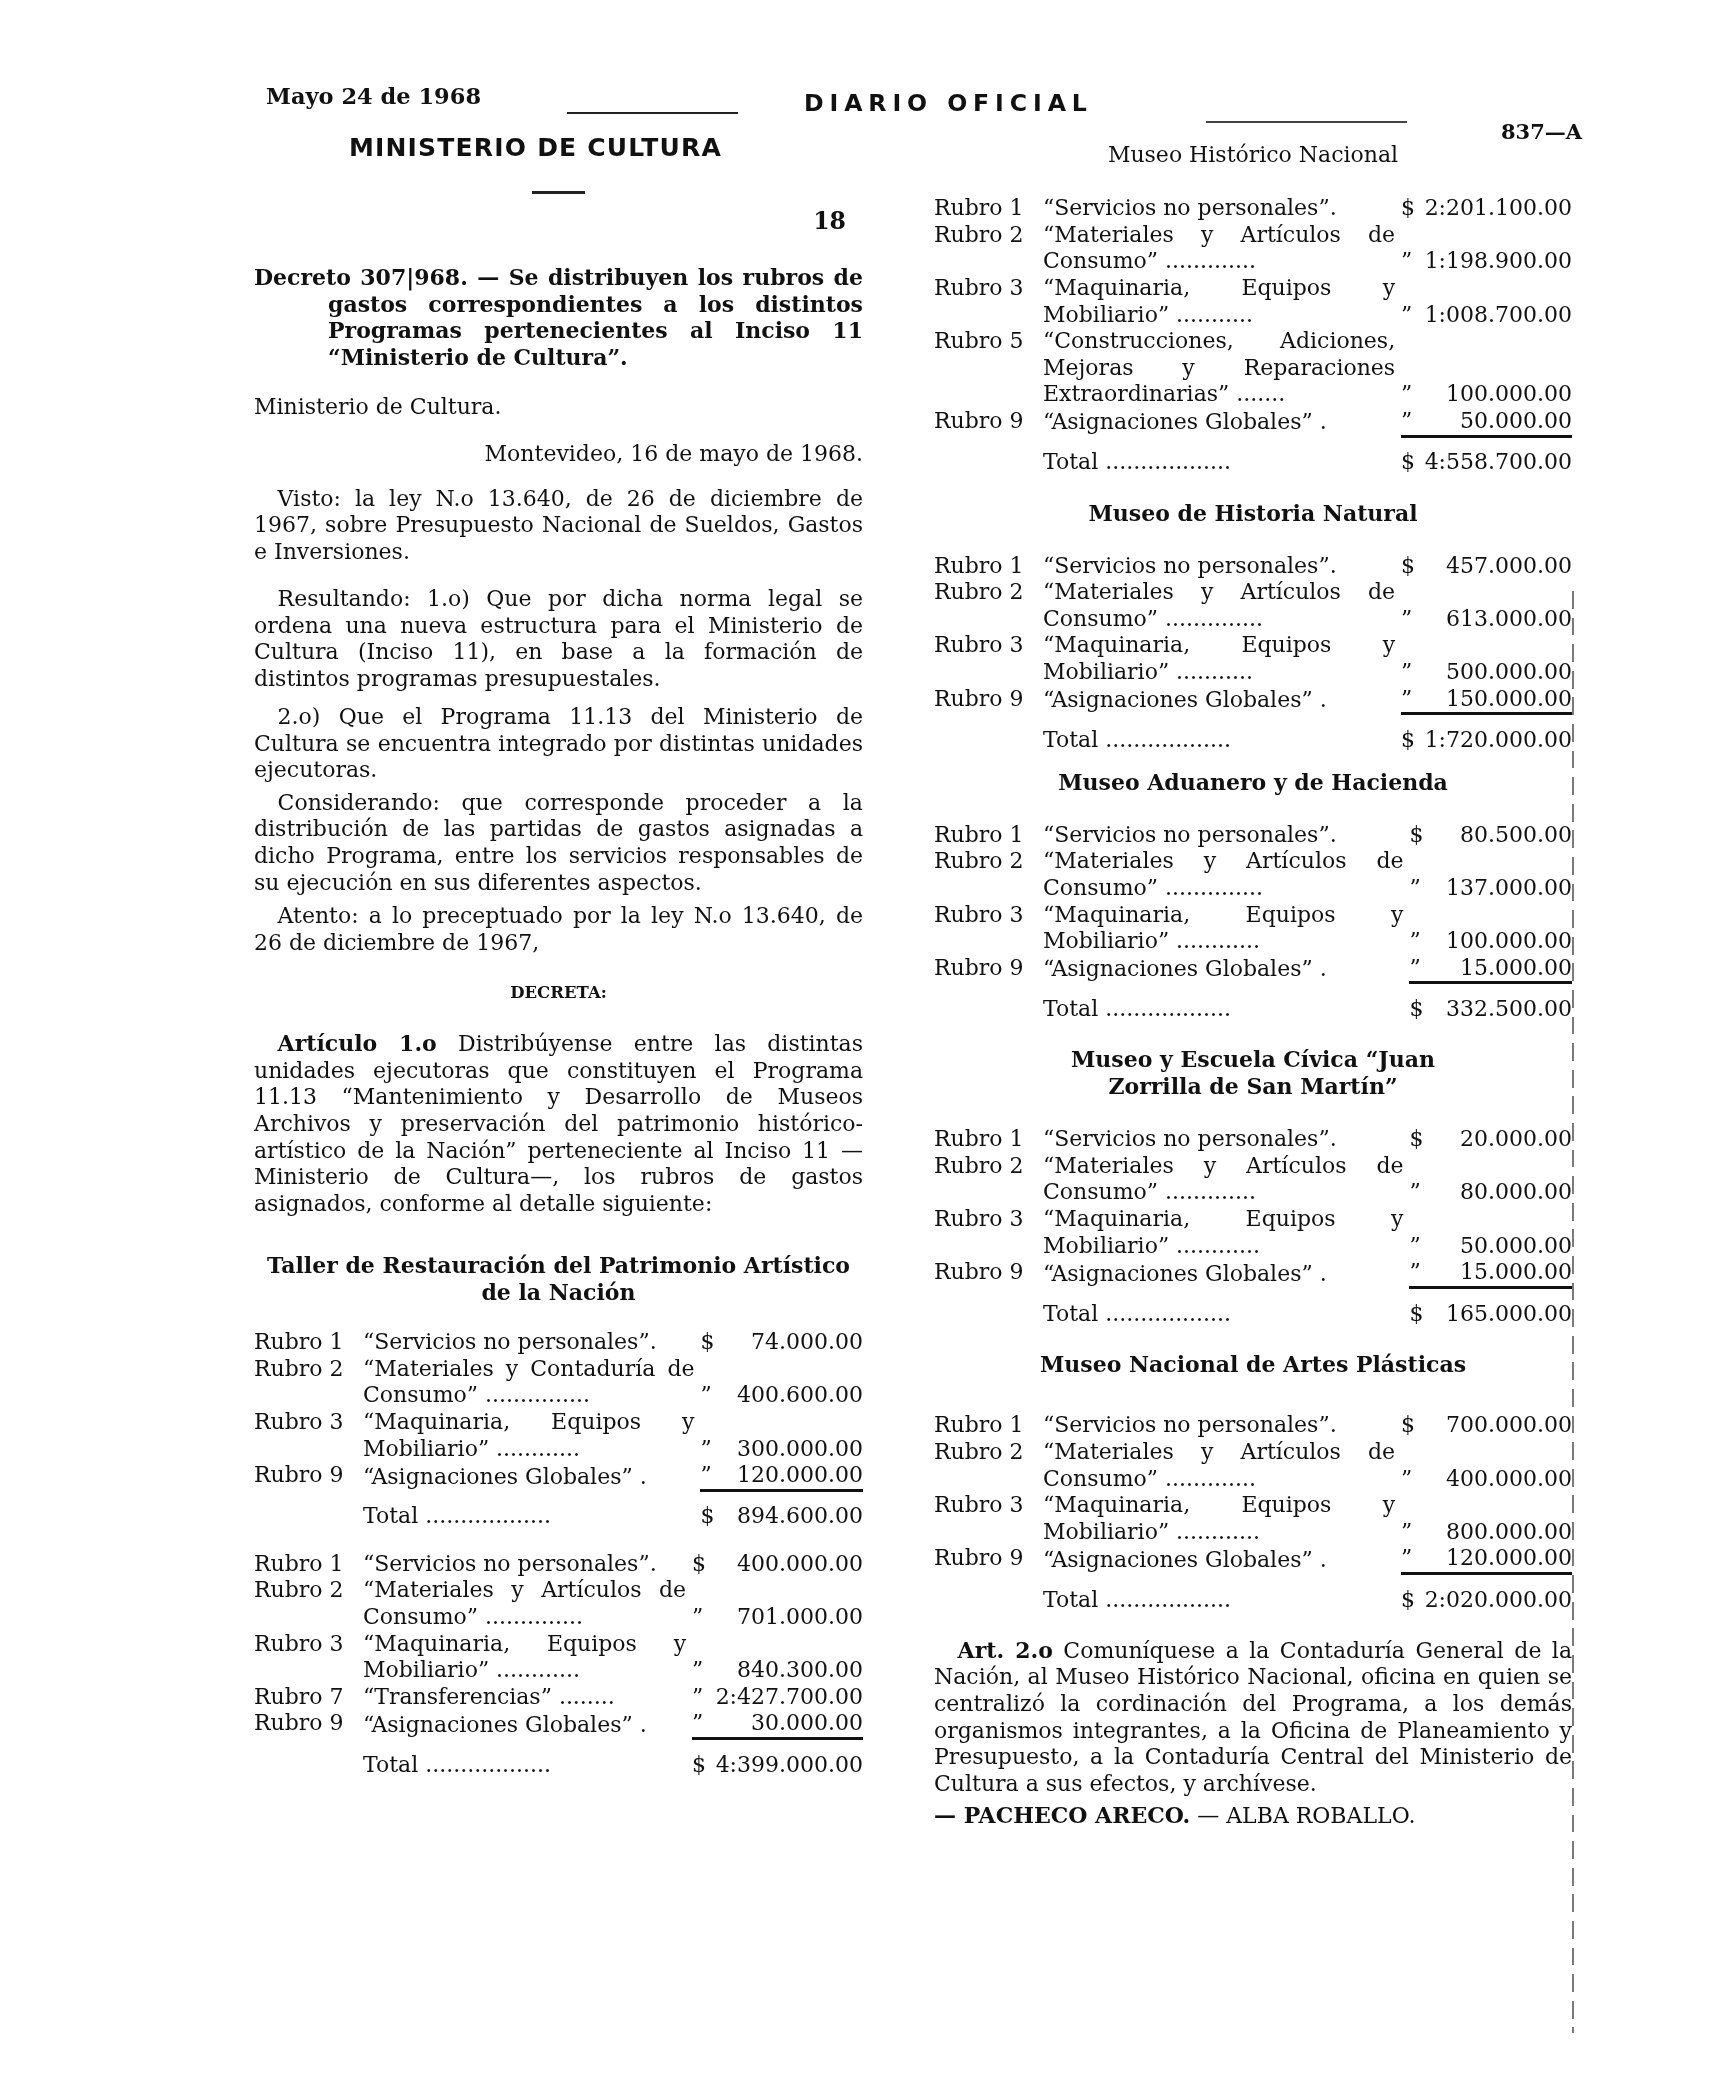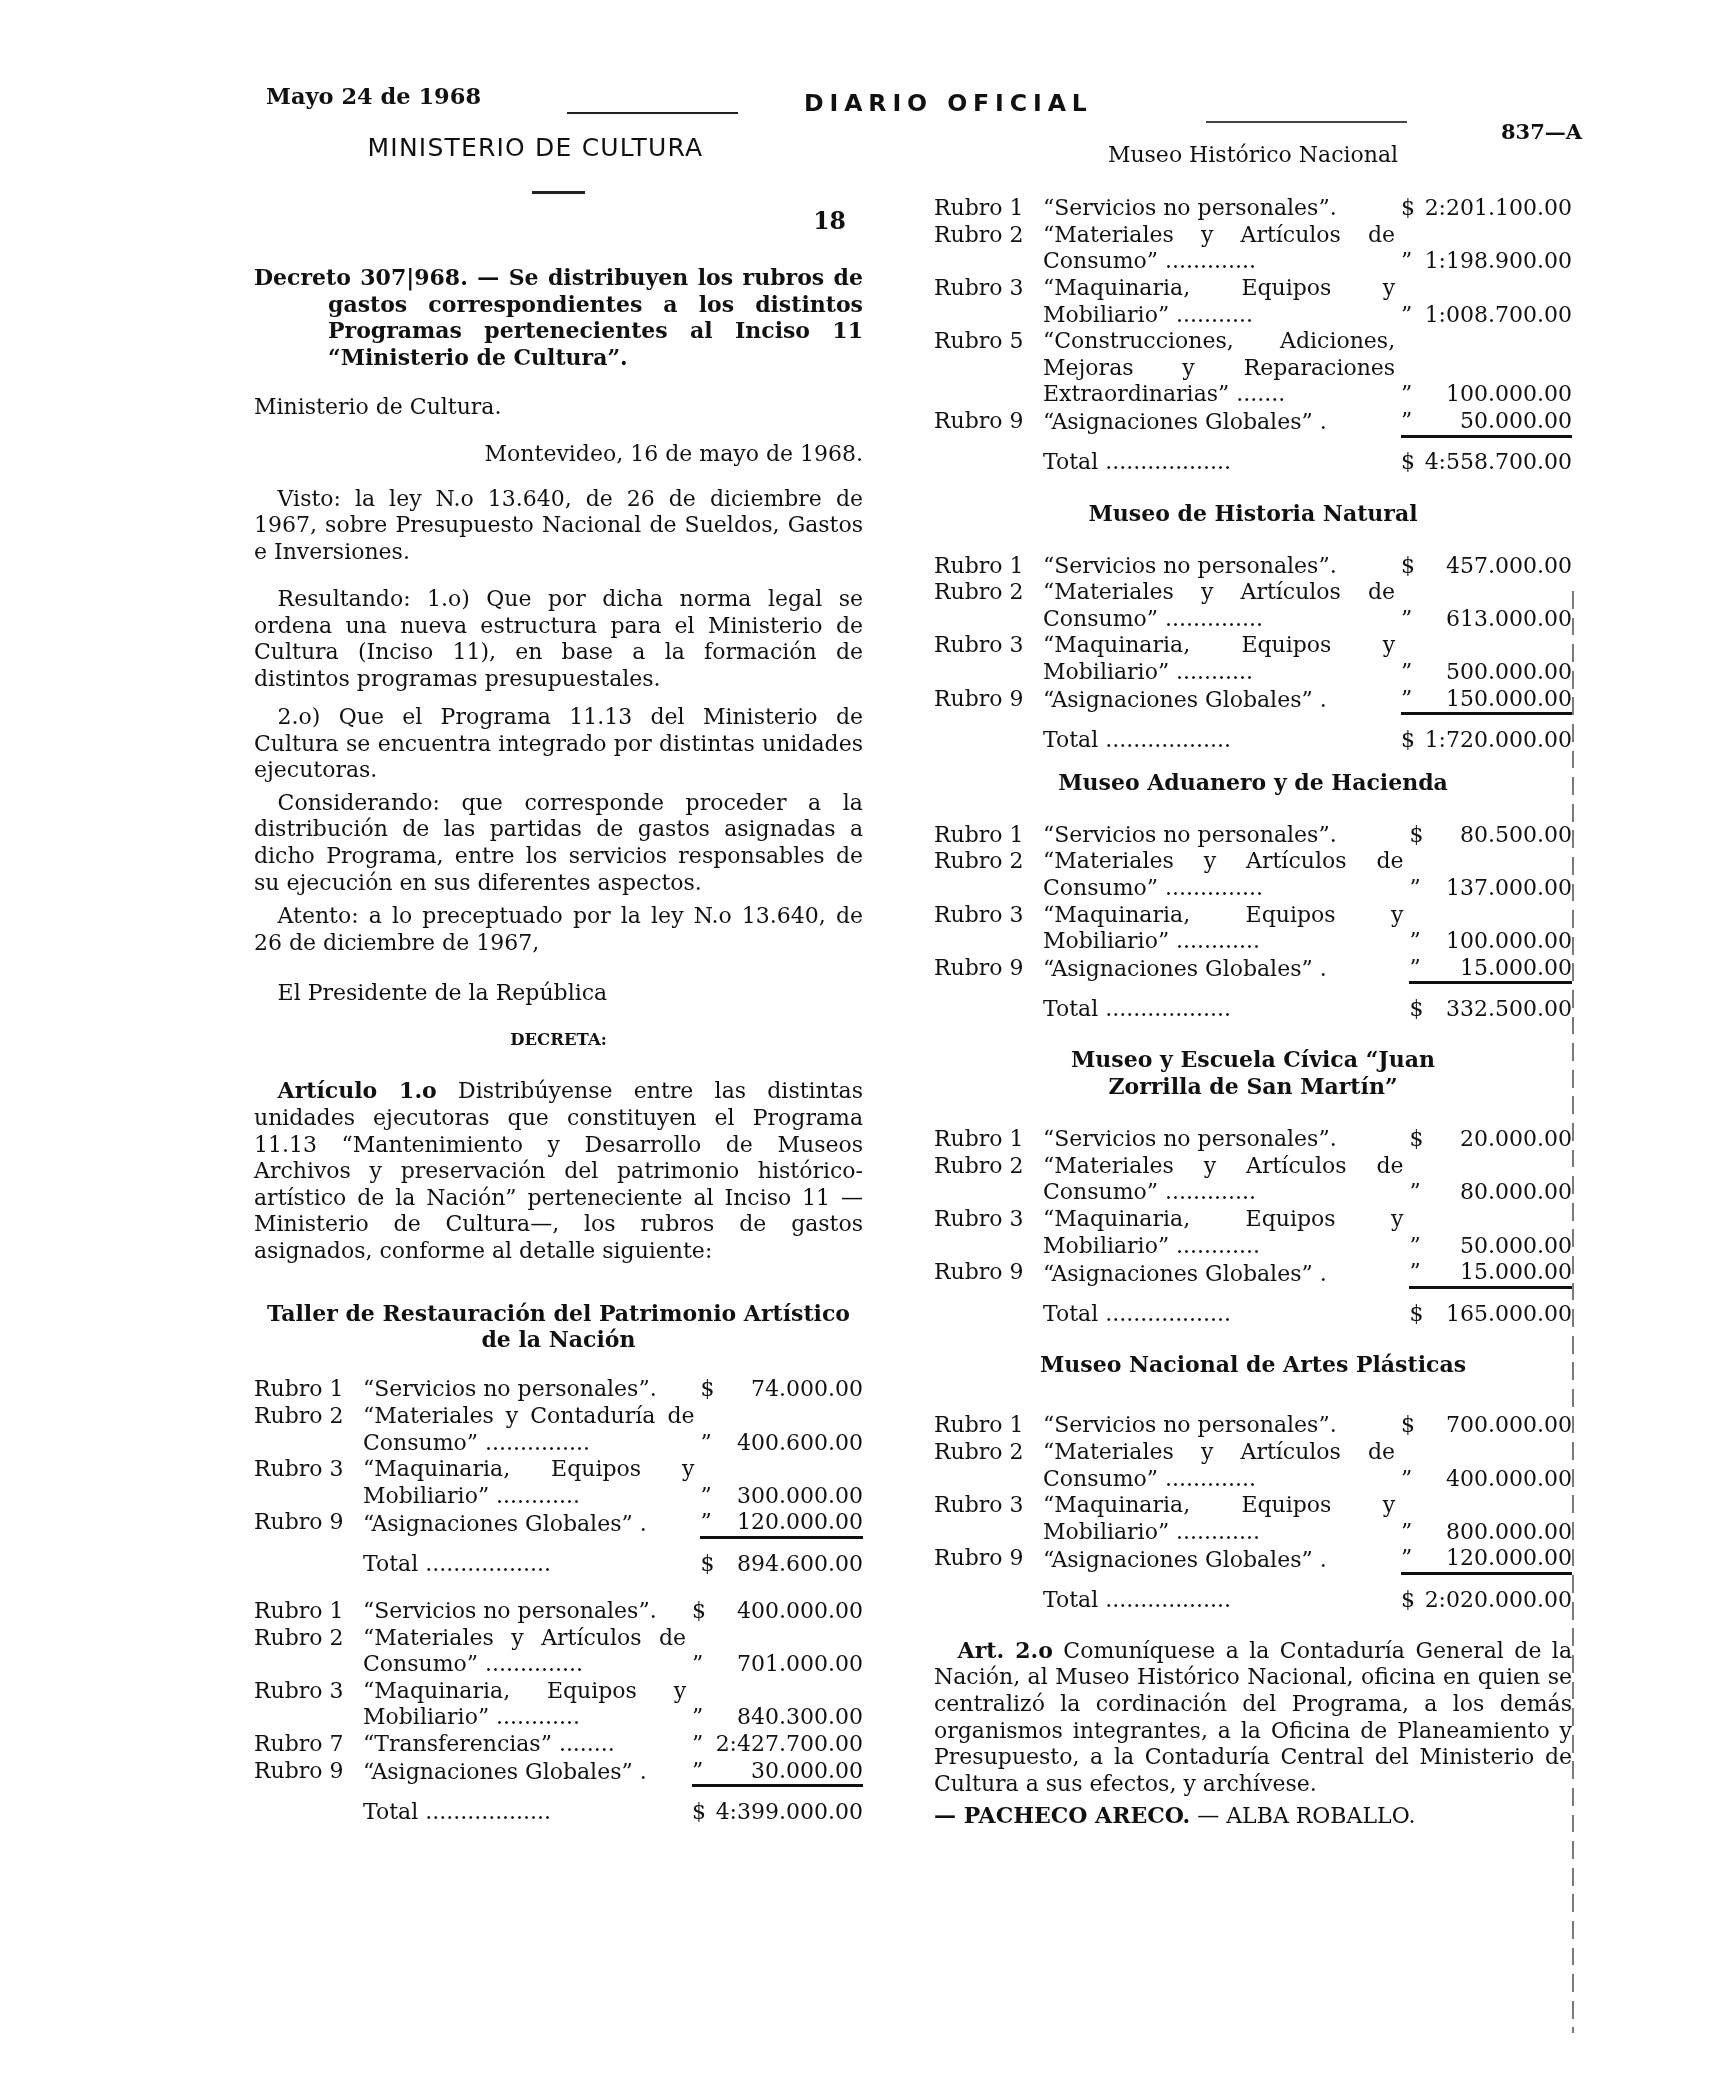--- a/index.html
+++ b/index.html
@@ -4,21 +4,21 @@
 <style>
   html, body { margin: 0; padding: 0; background: #ffffff; }
   body { width: 1730px; height: 2097px; position: relative; overflow: hidden;
          font-family: "DejaVu Serif", "Liberation Serif", serif; color: #111; }
   .abs { position: absolute; }
   .header-date { left: 266px; top: 83px; font-size: 22.5px; font-weight: bold; }
   .header-title { left: 804px; top: 89px; font-size: 23.6px; letter-spacing: 5.9px; font-family: "DejaVu Sans", "Liberation Sans", sans-serif; font-weight: bold; }
   .header-page { left: 1501px; top: 99px; font-size: 21px; font-weight: bold; margin-top: 20px; }
   .header-rule1 { left: 567px; top: 112px; width: 171px; height: 2.4px; background: #222; }
   .header-rule2 { left: 1206px; top: 121px; width: 201px; height: 1.8px; background: #444; }
-  .ministry { left: 225px; top: 133px; width: 621px; text-align: center; font-family: "DejaVu Sans", "Liberation Sans", sans-serif; font-weight: normal; font-size: 25px; letter-spacing: 1.2px; }
+  .ministry { left: 225px; top: 133px; width: 621px; text-align: center; font-family: "DejaVu Sans", "Liberation Sans", sans-serif; font-weight: bold; font-size: 25px; letter-spacing: 1.2px; }
   .short-rule { left: 532px; top: 191px; width: 53px; height: 3px; background: #222; }
   .decree-num { left: 225px; top: 207px; width: 621px; text-align: right; font-size: 23.6px; font-weight: bold; }
 
   .col { position: absolute; font-size: 22px; line-height: 26.6px; }
   .left-col { left: 254px; width: 609px; }
   .right-col { left: 934px; width: 638px; }
 
   .p { text-align: justify; margin: 0; }
   .indent { text-indent: 23.6px; }
 
@@ -49,21 +49,20 @@
 
 <div class="col left-col" style="top:264px;">
   <p class="p" style="font-weight:bold; padding-left:74px; text-indent:-74px; margin:0 0 23.6px 0;">Decreto 307|968. — Se distribuyen los rubros de gastos correspondientes a los distintos Programas pertenecientes al Inciso 11 “Ministerio de Cultura”.</p>
   <p class="p" style="margin:0 0 20.7px 0;">Ministerio de Cultura.</p>
   <p class="p" style="text-align:right; margin:0 0 17.7px 0;">Montevideo, 16 de mayo de 1968.</p>
   <p class="p indent" style="margin:0 0 20.7px 0;">Visto: la ley N.o 13.640, de 26 de diciembre de 1967, sobre Presupuesto Nacional de Sueldos, Gastos e Inversiones.</p>
   <p class="p indent" style="margin:0 0 11.8px 0;">Resultando: 1.o) Que por dicha norma legal se ordena una nueva estructura para el Ministerio de Cultura (Inciso 11), en base a la formación de distintos programas presupuestales.</p>
   <p class="p indent" style="margin:0 0 5.9px 0;">2.o) Que el Programa 11.13 del Ministerio de Cultura se encuentra integrado por distintas unidades ejecutoras.</p>
   <p class="p indent" style="margin:0 0 7px 0;">Considerando: que corresponde proceder a la distribución de las partidas de gastos asignadas a dicho Programa, entre los servicios responsables de su ejecución en sus diferentes aspectos.</p>
   <p class="p indent" style="margin:0 0 23.6px 0;">Atento: a lo preceptuado por la ley N.o 13.640, de 26 de diciembre de 1967,</p>
-  <p class="p indent" style="margin:0 0 20.7px 0;">El Presidente de la República</p>
   <p class="p" style="text-align:center; font-size:16.5px; font-weight:bold; margin:0 0 23.6px 0;">DECRETA:</p>
   <p class="p indent" style="margin:0 0 35px 0;">
     <b>Artículo 1.o</b>
     <span>Distribúyense entre las distintas unidades ejecutoras que constituyen el Programa 11.13 “Mantenimiento y Desarrollo de Museos Archivos y preservación del patrimonio histórico-artístico de la Nación” perteneciente al Inciso 11 —Ministerio de Cultura—, los rubros de gastos asignados, conforme al detalle siguiente:</span>
   </p>
 
   <div style="margin-bottom:20.7px;">
     <div class="section-title" style="margin-bottom:23.6px;">Taller de Restauración del Patrimonio Artístico de la Nación</div>
     <table class="rubros">
       <tbody>

